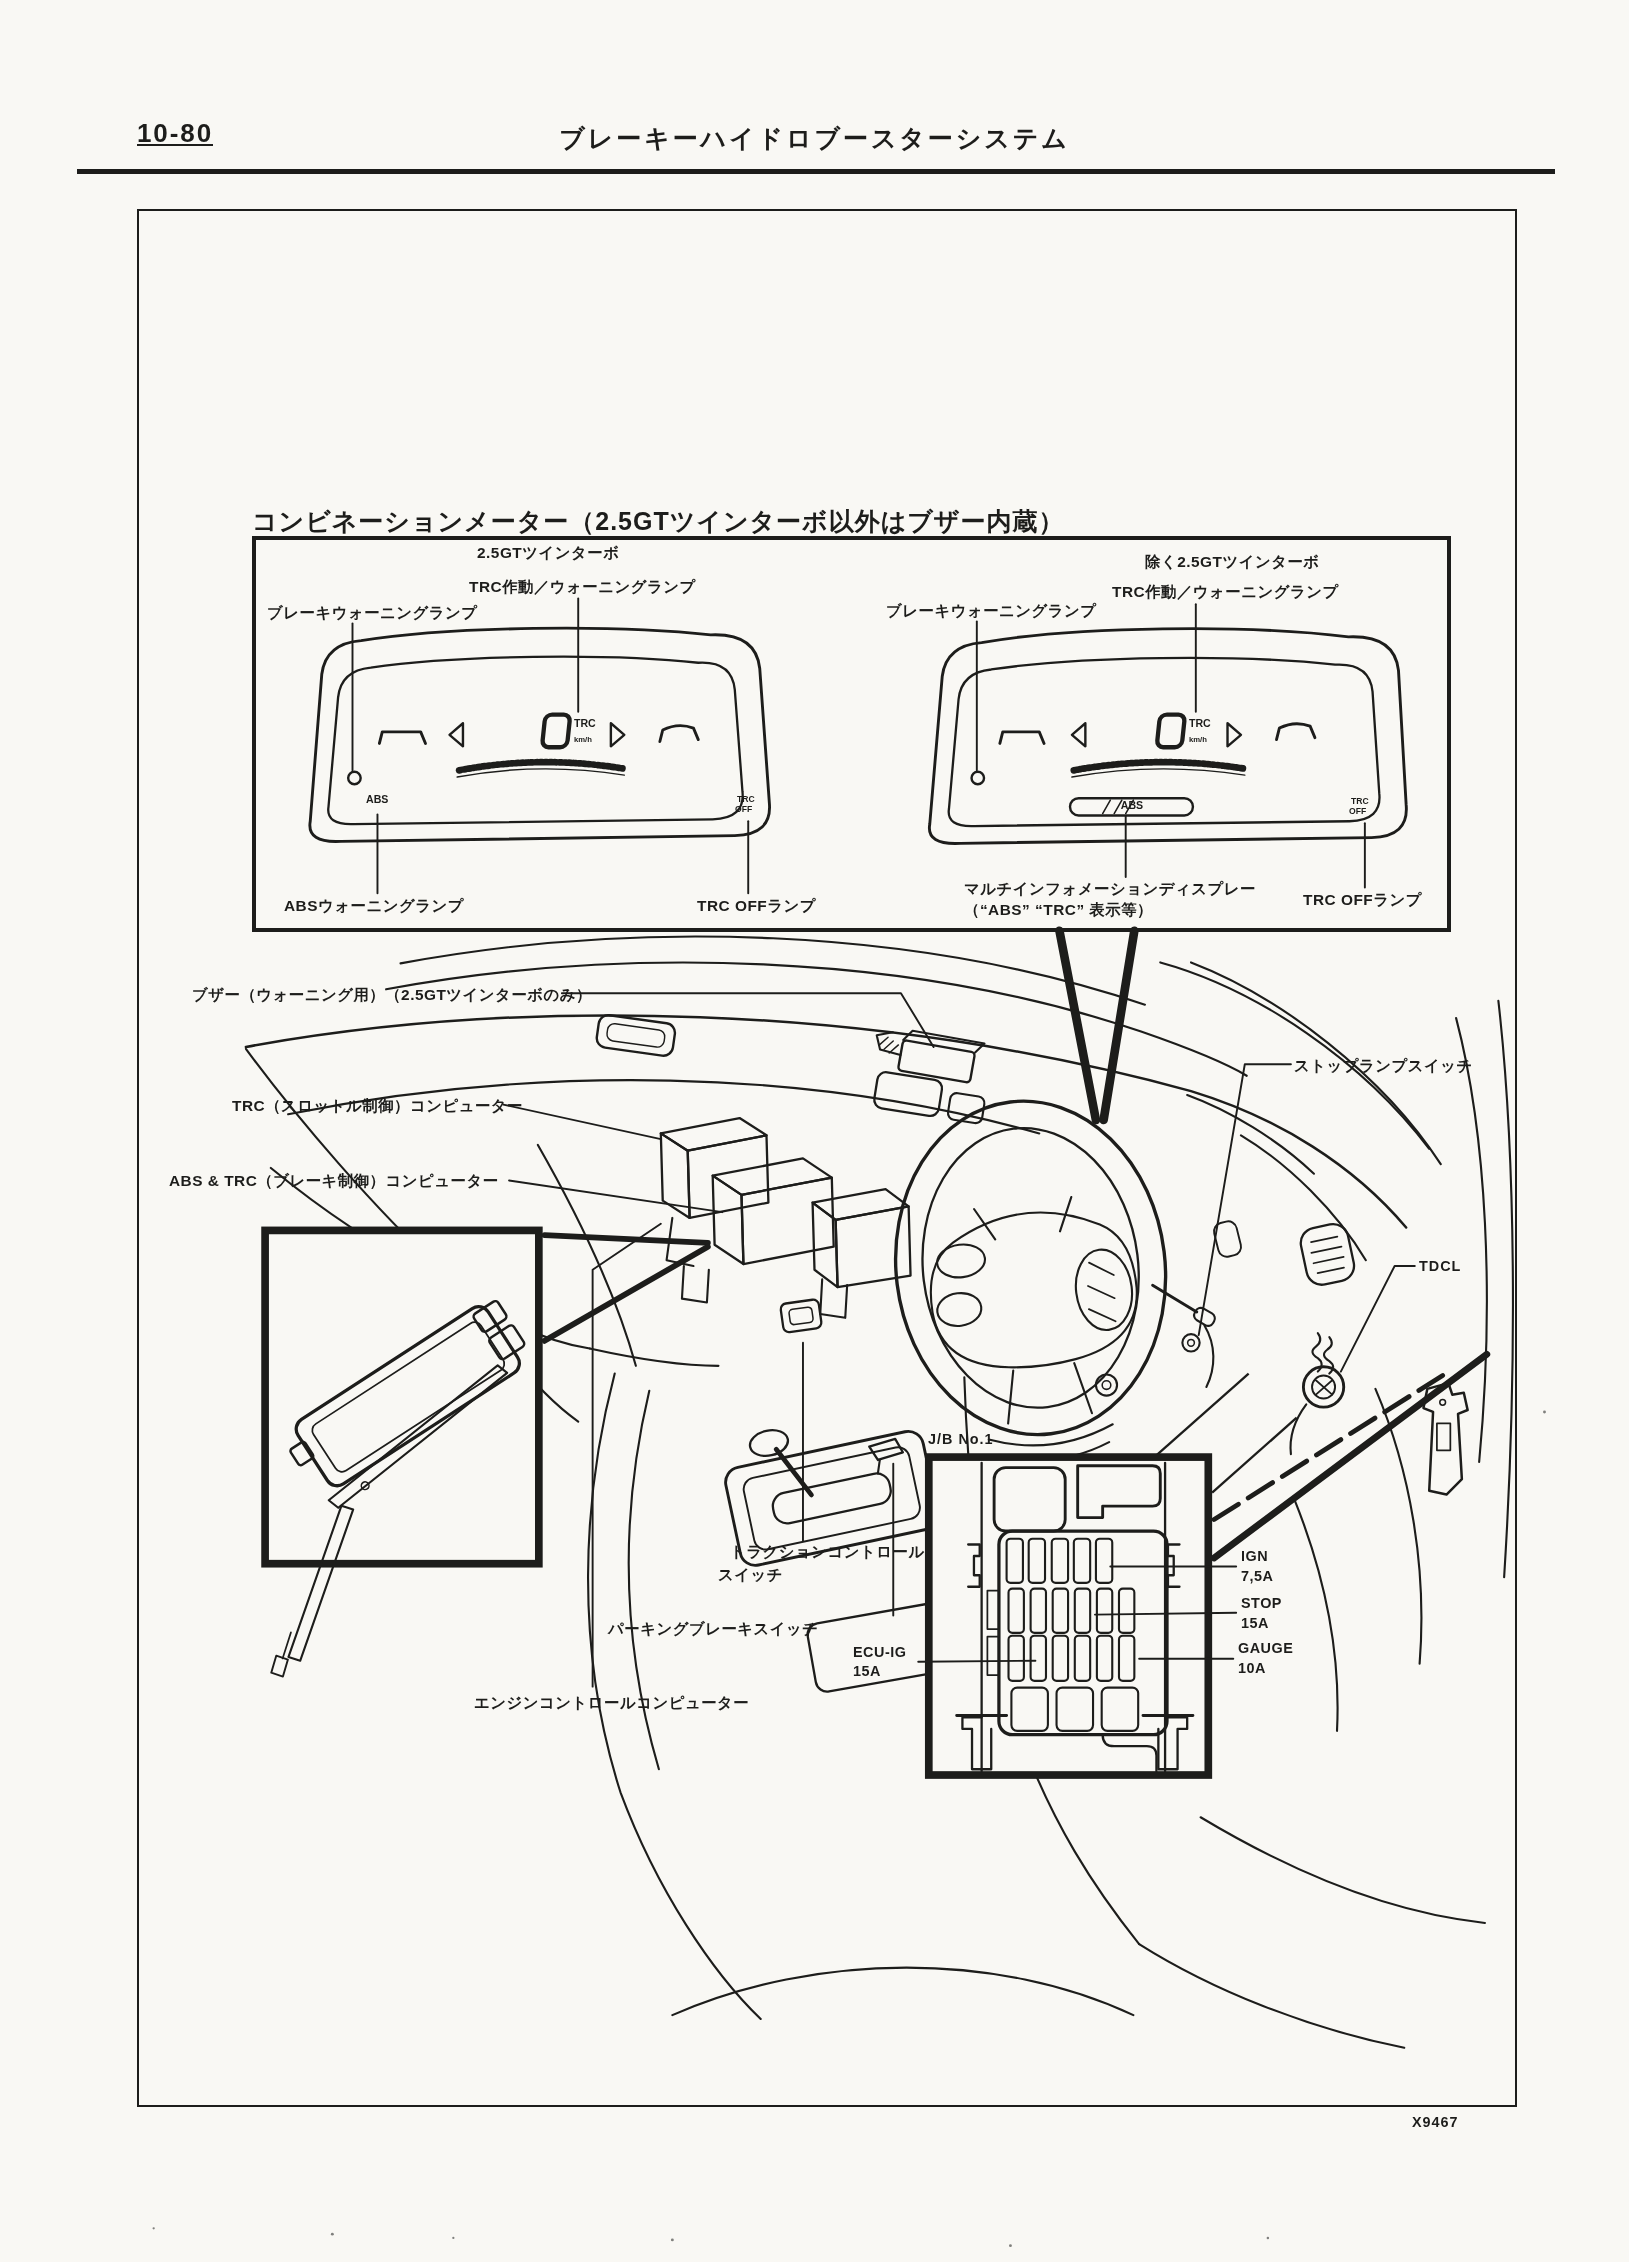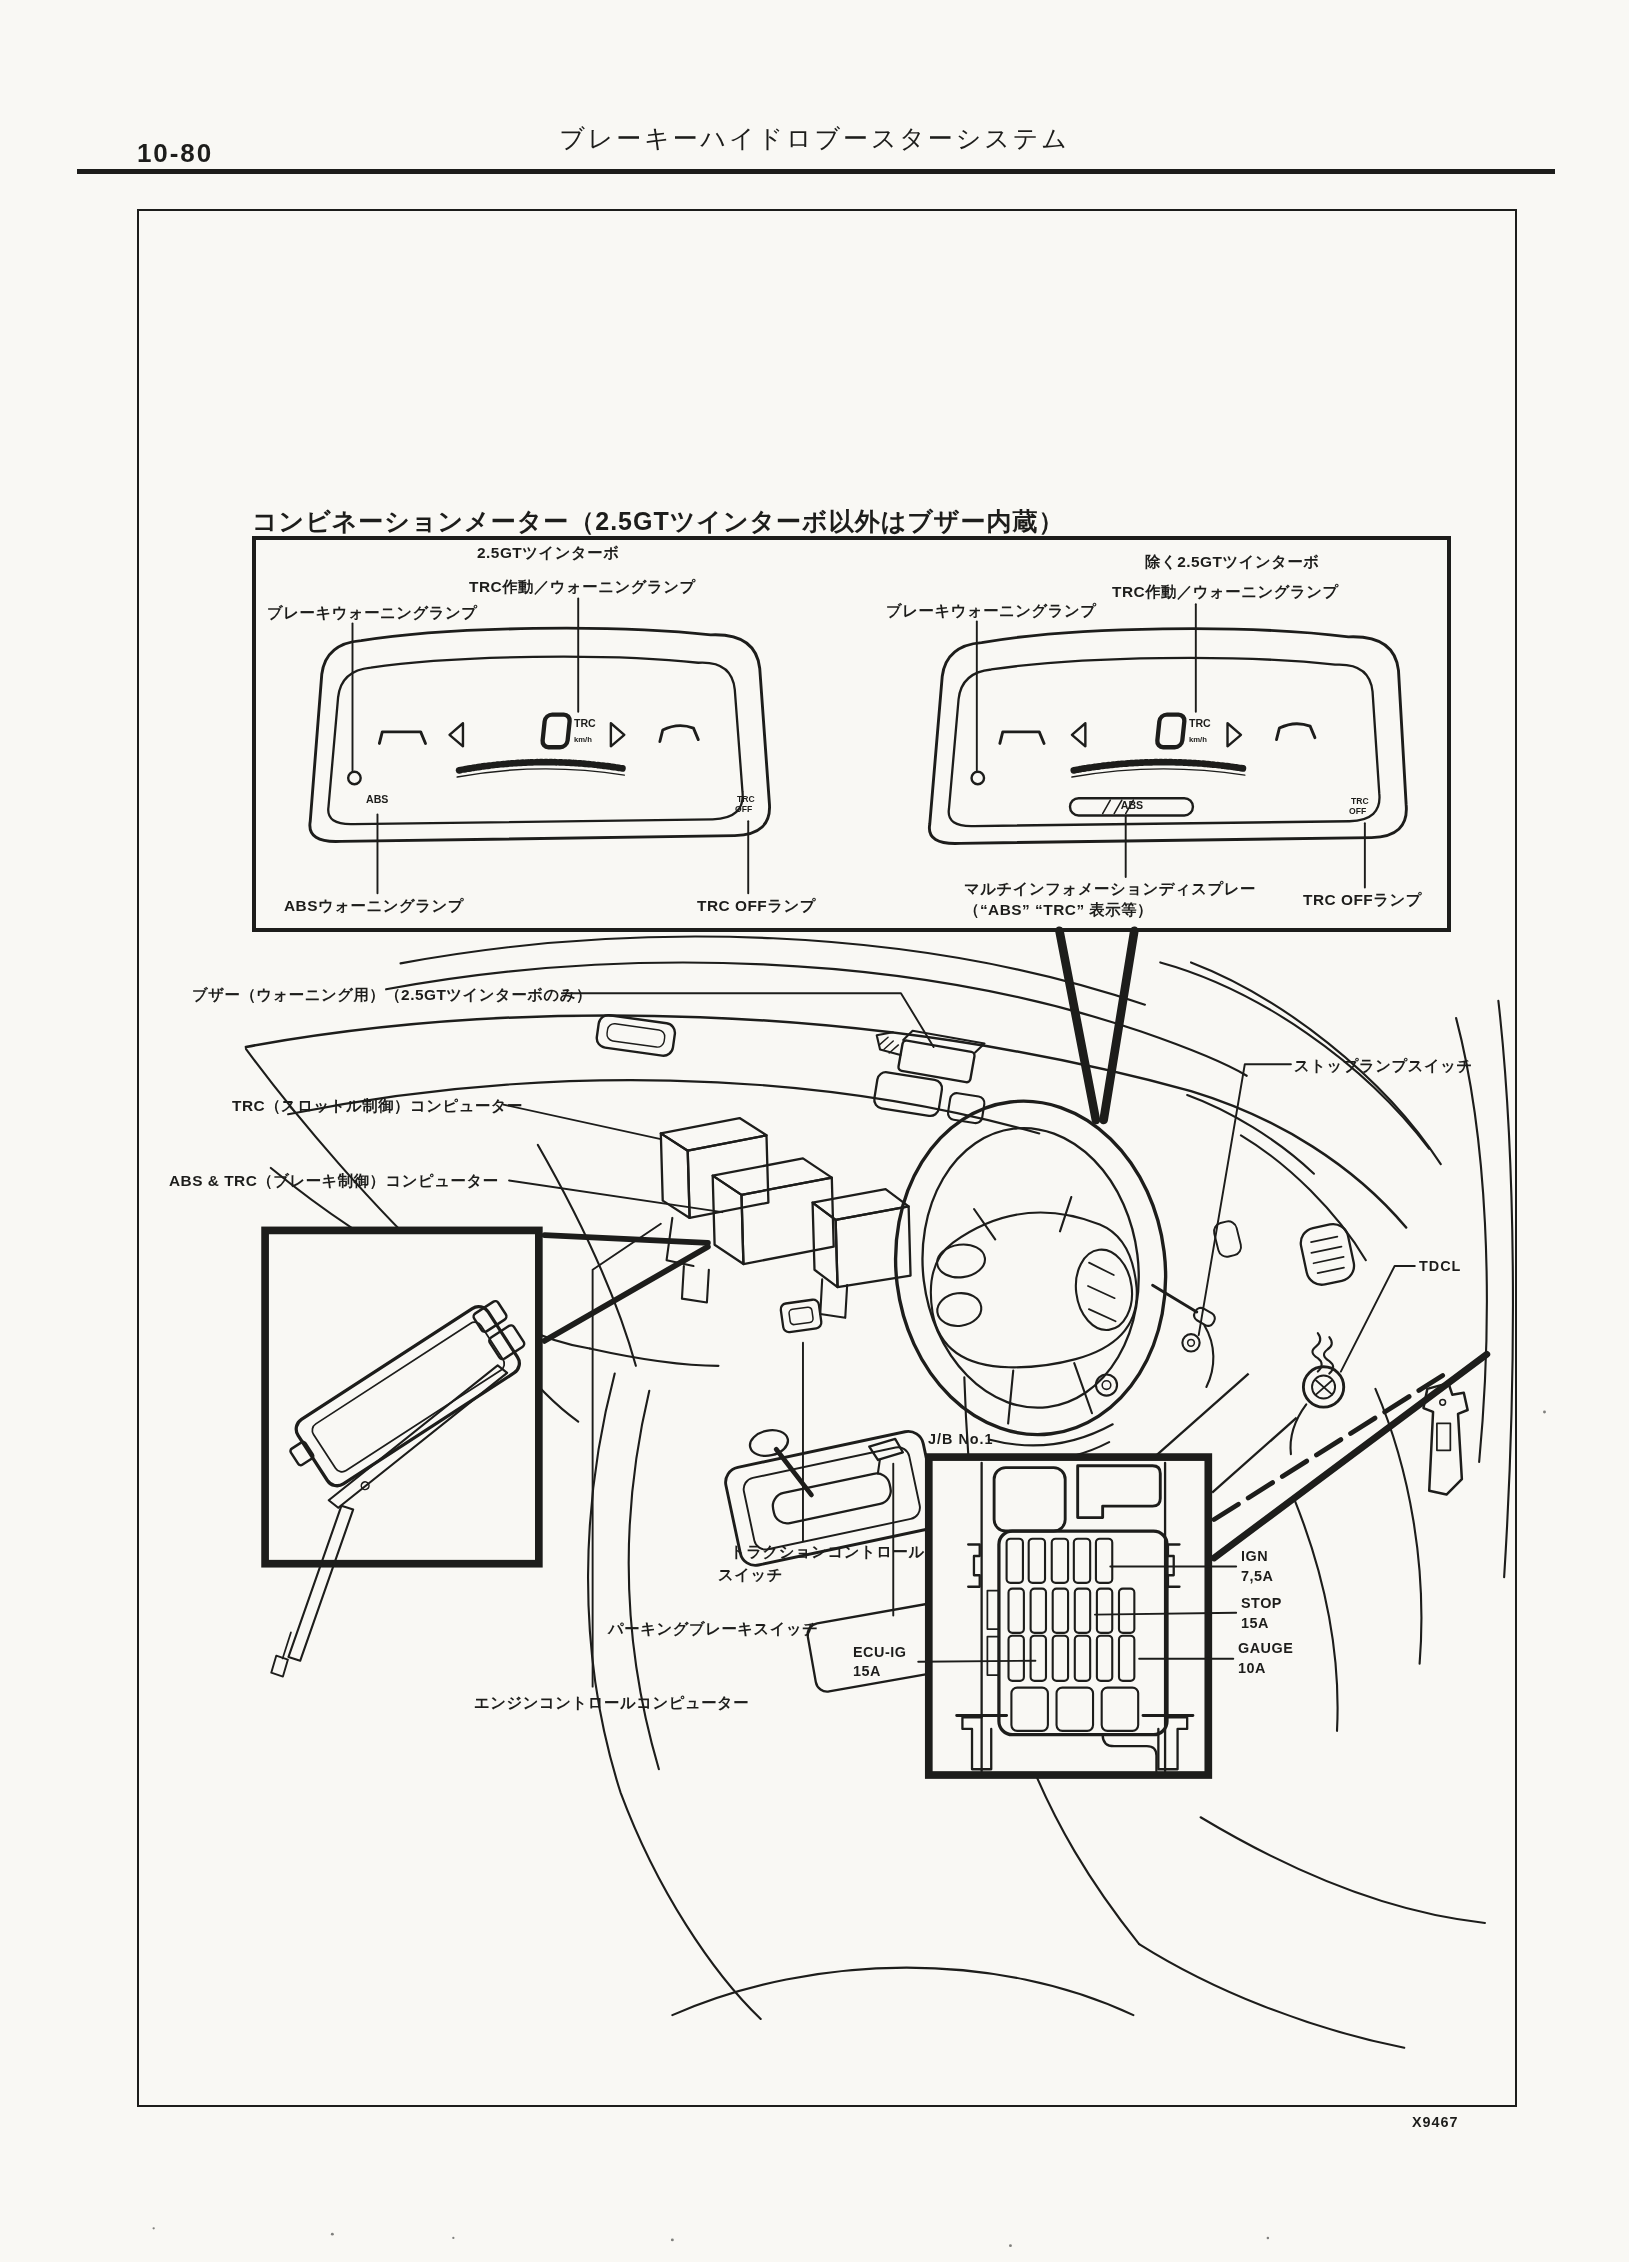--- a/index.html
+++ b/index.html
@@ -8,22 +8,22 @@
     background:#f9f8f4;color:#1d1d1b;
     font-family:"Liberation Sans","DejaVu Sans",sans-serif;
     overflow:hidden;
   }
   .lbl{
     position:absolute;font-weight:bold;white-space:nowrap;
     font-size:15.4px;line-height:1.2;color:#1d1d1b;letter-spacing:0.5px;
   }
   .sm{font-size:14.4px;}
   .tiny{letter-spacing:0;}
-  #page-num{position:absolute;left:137px;top:138px;font-size:26px;font-weight:bold;letter-spacing:1.9px;}
-  #doc-title{position:absolute;left:0;top:122px;width:1629px;text-align:center;font-size:25px;font-weight:normal;letter-spacing:2.9px;}
+  #page-num{position:absolute;left:137px;top:118px;font-size:26px;font-weight:bold;letter-spacing:1.9px;text-decoration:underline;}
+  #doc-title{position:absolute;left:0;top:122px;width:1629px;text-align:center;font-size:25px;font-weight:bold;letter-spacing:2.9px;}
   #head-rule{position:absolute;left:77px;top:169px;width:1478px;height:4.8px;background:#1d1d1b;}
   #outer-box{position:absolute;left:137px;top:209px;width:1376px;height:1894px;border:2.9px solid #1d1d1b;}
   #meter-box{position:absolute;left:252px;top:536px;width:1191px;height:388px;border:4.8px solid #1d1d1b;}
   #section-title{position:absolute;left:252px;top:505px;font-size:25px;font-weight:bold;letter-spacing:1px;}
   #art{position:absolute;left:0;top:0;}
   #fig-code{position:absolute;left:1412px;top:2114px;width:106px;text-align:left;font-size:14.4px;font-weight:bold;letter-spacing:1px;}
 </style>
 </head>
 <body>
 

